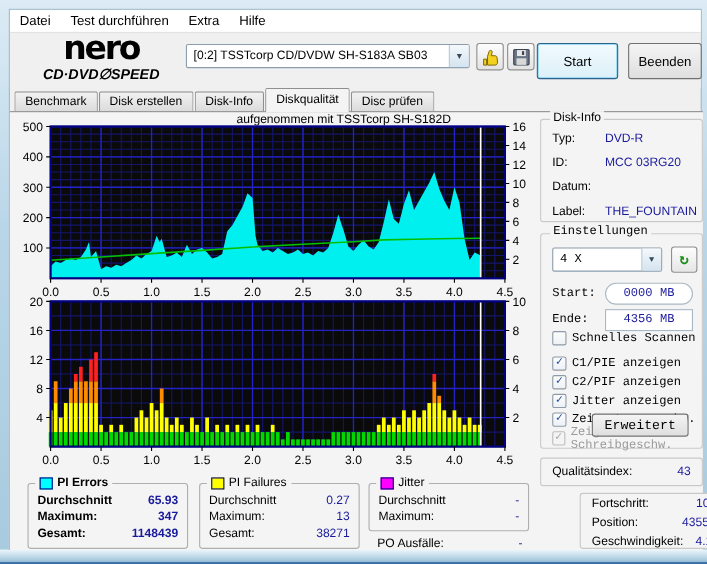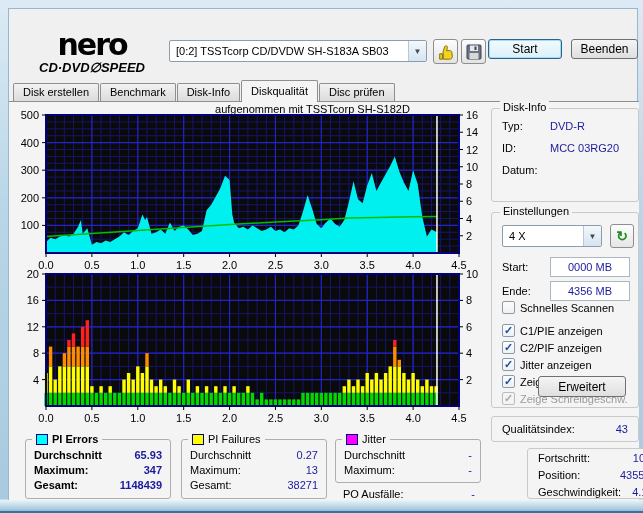--- a/index.html
+++ b/index.html
@@ -23,21 +23,21 @@
   .logo .l2{font-weight:bold;font-style:italic;font-size:13px;letter-spacing:0px;color:#000;margin-top:1px;}
   .combo{position:absolute;box-sizing:border-box;height:22px;background:#fff;
     border:1px solid #8a9cad;border-radius:2px;display:flex;align-items:center;
     padding-left:6px;font-size:11px;}
   .combo .arrowbox{margin-left:auto;width:17px;align-self:stretch;display:flex;align-items:center;
     justify-content:center;background:linear-gradient(180deg,#f4f8fb,#d4e4f0);border-left:1px solid #b5c8d8;font-size:8px;color:#3a4a5a;}
   #drive-combo{left:160px;top:10px;width:258px;}
   .toolbtn{position:absolute;top:9px;width:25px;height:25px;box-sizing:border-box;
     border:1px solid #8e8e8e;border-radius:3px;background:linear-gradient(180deg,#fdfdfd,#e3e3e3);
     display:flex;align-items:center;justify-content:center;}
-  .pushbtn{position:absolute;top:9px;height:20px;box-sizing:border-box;border:1px solid #707070;
+  .pushbtn{position:absolute;top:9px;height:33px;box-sizing:border-box;border:1px solid #707070;
     border-radius:3px;background:linear-gradient(180deg,#f4f4f4,#dfdfdf);
     display:flex;align-items:center;justify-content:center;font-size:12px;}
   .pushbtn.default{border:1px solid #2c628b;box-shadow:inset 0 0 0 1px #9fdef2;
     background:linear-gradient(180deg,#f2fafd,#dcf0f9);}
   
   .tabstrip{position:absolute;left:4px;top:72px;height:21px;display:flex;align-items:flex-end;}
   .tab{box-sizing:border-box;height:19px;padding:2px 9px 0 9px;margin-right:1px;
     border:1px solid #8f8f8f;border-bottom:none;border-radius:2px 2px 0 0;
     background:linear-gradient(180deg,#f2f2f2,#dadada);font-size:11px;white-space:nowrap;}
   .tab.active{height:22px;background:#f4f4f4;position:relative;z-index:3;padding-top:4px;}
@@ -85,20 +85,26 @@
 </style>
 </head>
 <body>
 
 <div id="screen">
   <div class="frame-bottom"></div>
   <div class="frame-bottom-edge"></div>
 
   <div class="client">
 
+    <div class="menubar">
+      <span>Datei</span>
+      <span>Test durchführen</span>
+      <span>Extra</span>
+      <span>Hilfe</span>
+    </div>
 
     <div class="toolbar">
       <div class="logo">
         <div class="l1">nero</div>
         <div class="l2">CD·DVD∅SPEED</div>
       </div>
       <div class="combo" id="drive-combo">
         <span>[0:2]   TSSTcorp CD/DVDW SH-S183A SB03</span>
         <span class="arrowbox">▼</span>
       </div>
@@ -118,22 +124,22 @@
       </div>
       <div class="pushbtn default" style="left:479px;width:74px;">
         <span>Start</span>
       </div>
       <div class="pushbtn" style="left:562px;width:67px;">
         <span>Beenden</span>
       </div>
     </div>
 
     <div class="tabstrip">
+      <div class="tab">Benchmark</div>
       <div class="tab">Disk erstellen</div>
-      <div class="tab">Benchmark</div>
       <div class="tab">Disk-Info</div>
       <div class="tab active">Diskqualität</div>
       <div class="tab">Disc prüfen</div>
     </div>
 
     <div class="tabpage">
       <div class="chart-title">aufgenommen mit TSSTcorp SH-S182D</div>
       <svg class="chart" id="chart1" width="478" height="164">
           <rect x="35" y="8" width="413" height="138" fill="#0a0a0a"></rect>
           <line x1="35" y1="8" x2="35" y2="146" stroke="#15156e" stroke-width="1"></line>
@@ -609,34 +615,38 @@
               <span class="lbl">Typ:</span>
               <span class="val">DVD-R</span>
             </div>
           <div class="inforow">
               <span class="lbl">ID:</span>
               <span class="val">MCC 03RG20</span>
             </div>
           <div class="inforow">
               <span class="lbl">Datum:</span>
             </div>
-        </div>
-      </div>
-
-      <div class="sbox" style="top:110px;height:196px;">
+          <div class="inforow">
+              <span class="lbl">Label:</span>
+              <span class="val">THE_FOUNTAIN</span>
+            </div>
+        </div>
+      </div>
+
+      <div class="sbox" style="top:110px;height:196px;font-family:Liberation Mono, monospace;">
         <div class="legend">Einstellungen</div>
         <div class="combo sidecombo">
           <span>4 X</span>
           <span class="arrowbox">▼</span>
         </div>
         <div class="iconbtn" style="left:118px;top:11px;width:24px;height:24px;">
           <span style="color:#1e8f1e;font-weight:bold;font-size:14px;">↻</span>
         </div>
         <span class="flabel" style="left:10px;top:48px;">Start:</span>
-        <div class="field" style="left:58px;top:44px;width:80px;">
+        <div class="field" style="left:58px;top:44px;width:80px;border-radius:10px;">
             <span>0000 MB</span>
           </div>
         <span class="flabel" style="left:10px;top:72px;">Ende:</span>
         <div class="field" style="left:58px;top:68px;width:80px;">
             <span>4356 MB</span>
           </div>
 
         <div class="cbrow" style="top:87px;">
           <span class="cbbox"></span>
             <span>Schnelles Scannen</span>

